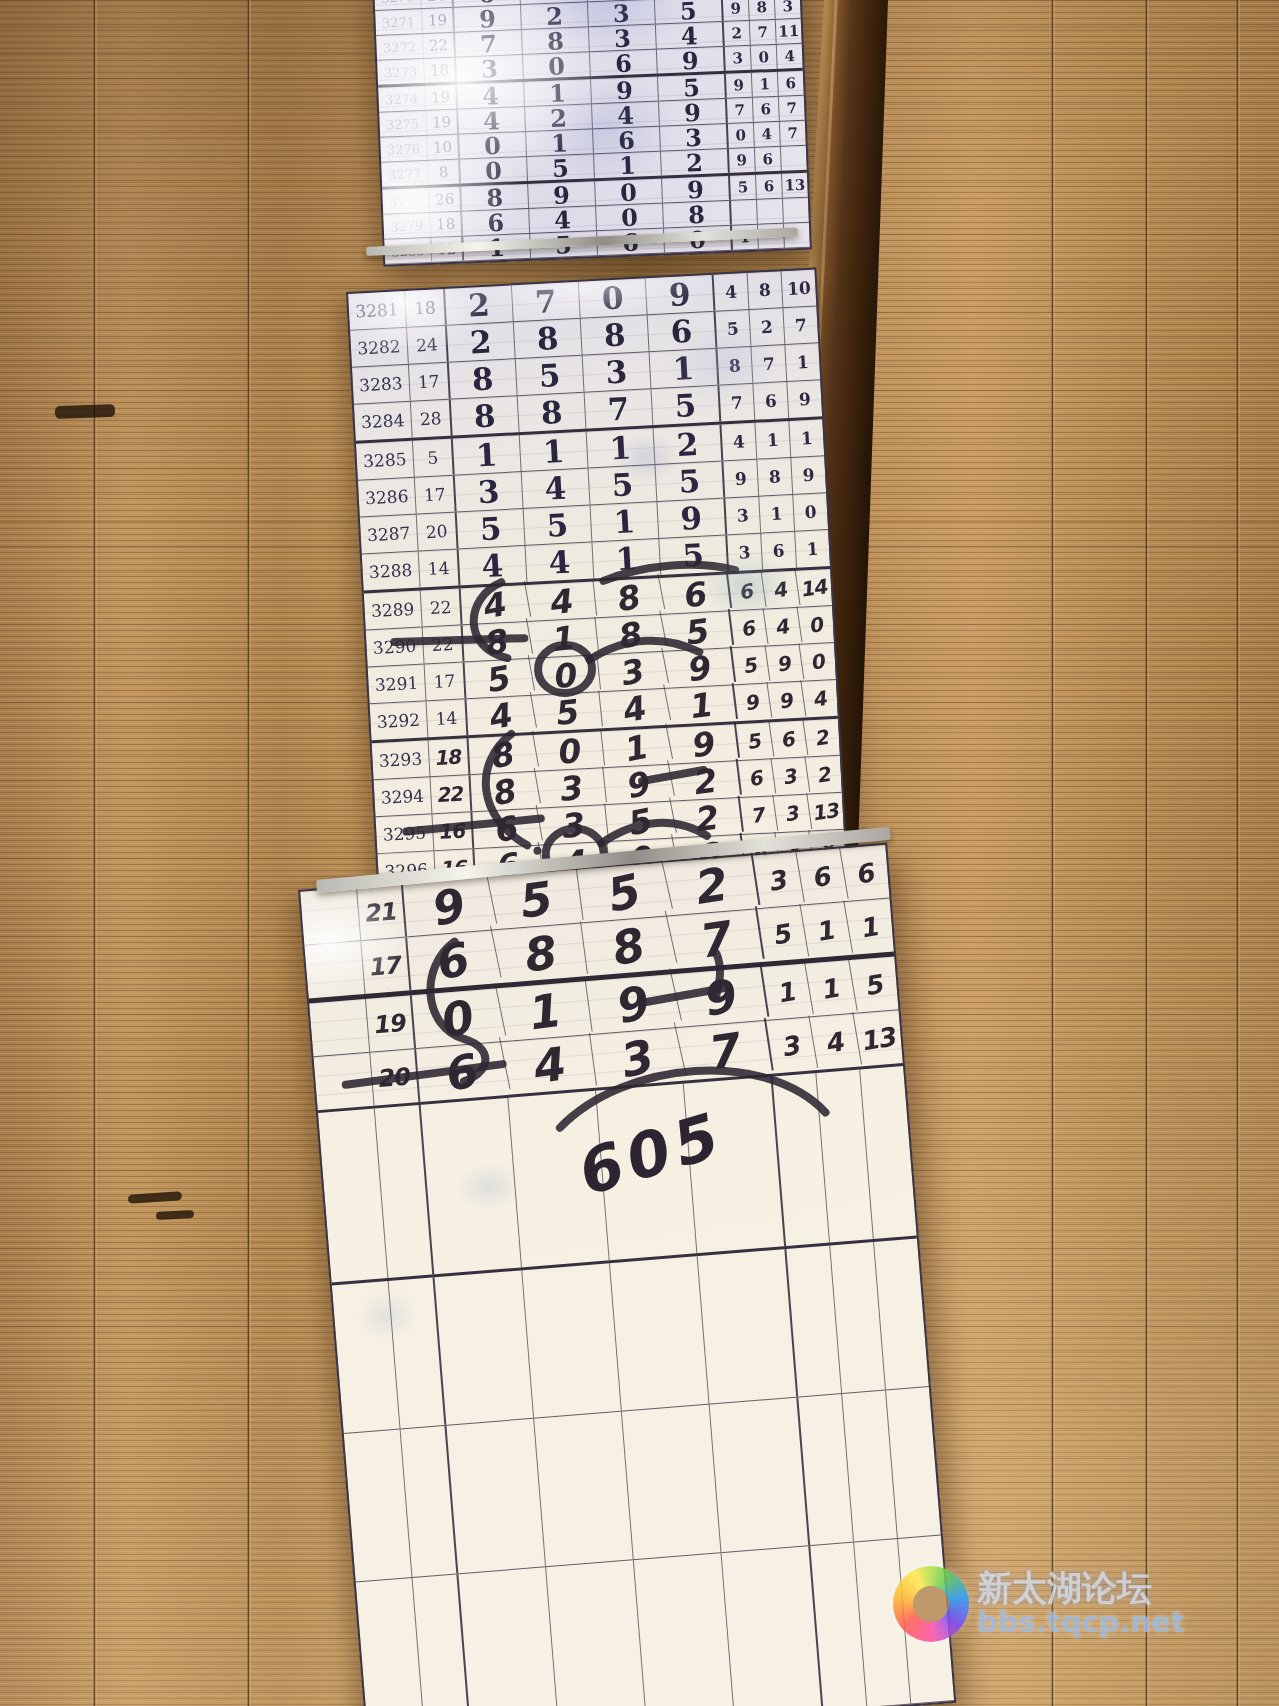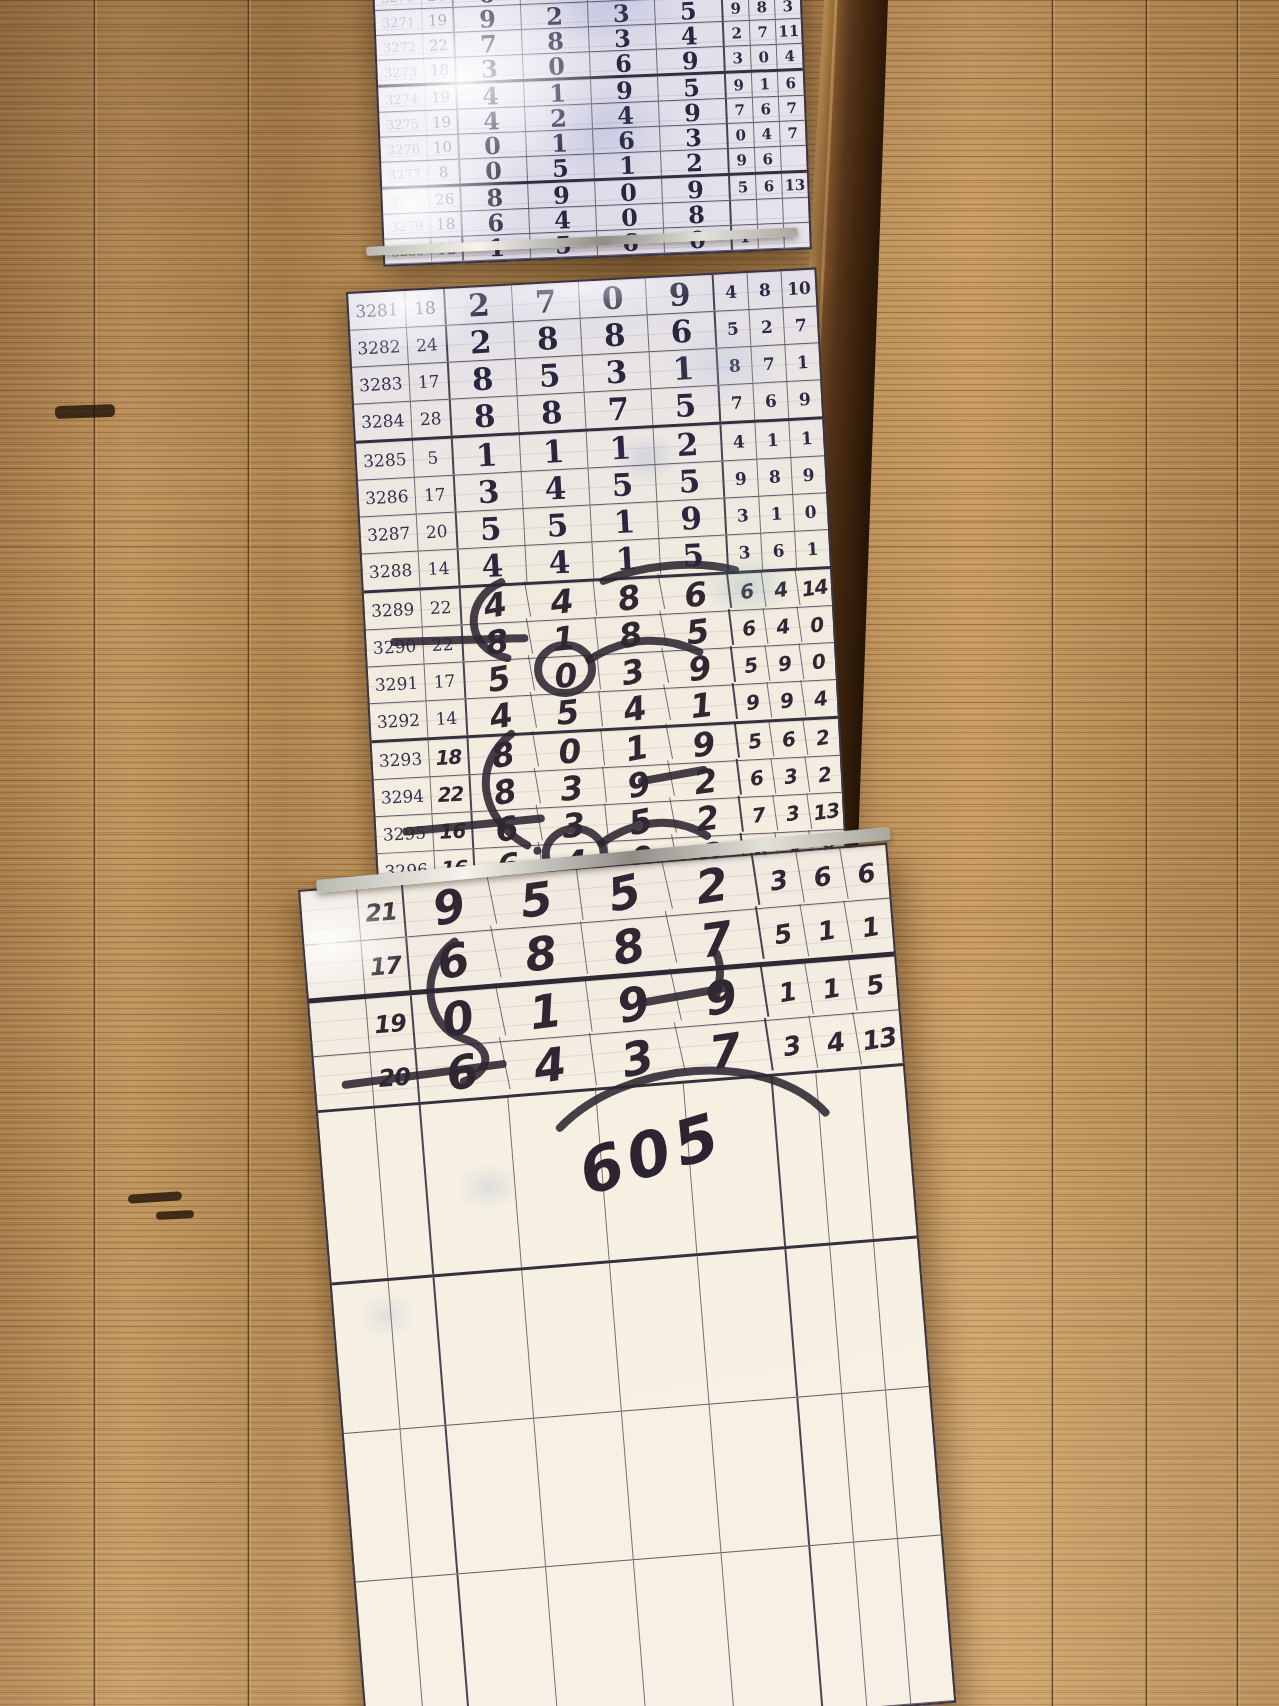--- a/index.html
+++ b/index.html
@@ -533,13 +533,20 @@
         <div class="cell cd"></div>
         <div class="cell cr"></div>
         <div class="cell cr"></div>
         <div class="cell cr"></div>
       </div>
     </div>
 
   <div class="strip strip1"></div>
   <div class="strip strip2"></div>
 
+  <div class="wm">
+    <div class="wm-logo"></div>
+    <div class="wm-text">
+      <div class="wm-line1">新太湖论坛</div>
+      <div class="wm-line2">bbs.tqcp.net</div>
+    </div>
+  </div>
 </div>
 
 </body></html>

